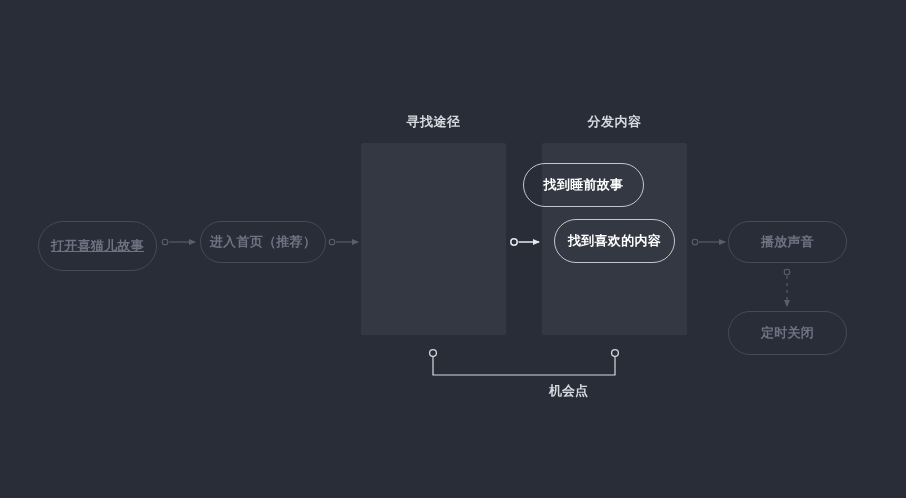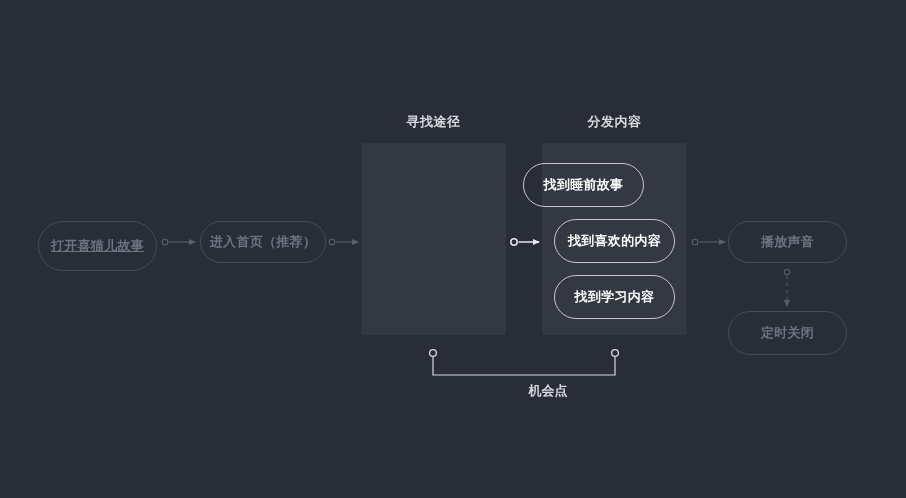--- a/index.html
+++ b/index.html
@@ -113,20 +113,19 @@
 
   <div class="panel" id="panel-1" style="left: 542px; top: 143px; width: 145px; height: 192px;"></div>
   <div class="panel-head" id="head-1" style="left: 542px; top: 113px; width: 145px;">分发内容</div>
 
   <div class="pill dim" id="start-0" style="left: 38px; top: 221px; width: 119px; height: 50px; text-decoration: underline;">打开喜猫儿故事</div>
   <div class="pill dim" id="start-1" style="left: 200px; top: 221px; width: 126px; height: 42px;">进入首页（推荐）</div>
 
 
   <div class="pill bright" id="g1-i0" style="left: 523px; top: 163px; width: 121px; height: 44px;">找到睡前故事</div>
   <div class="pill bright" id="g1-i1" style="left: 554px; top: 219px; width: 121px; height: 44px;">找到喜欢的内容</div>
-  <div class="pill bright" id="g1-i2" style="left: 554px; top: 275px; width: 121px; height: 44px;">找到学习内容</div>
 
   <div class="pill dim" id="end-0" style="left: 728px; top: 221px; width: 119px; height: 42px;">播放声音</div>
   <div class="pill dim" id="end-1" style="left: 728px; top: 311px; width: 119px; height: 44px;">定时关闭</div>
 
-  <div class="bracket-label" id="bracket-label" style="left: 488px; top: 382px; width: 120px;">机会点</div>
+  <div class="bracket-label" id="bracket-label" style="left: 468px; top: 382px; width: 120px; text-align: right;">机会点</div>
 
 </div>
 
 </body></html>

